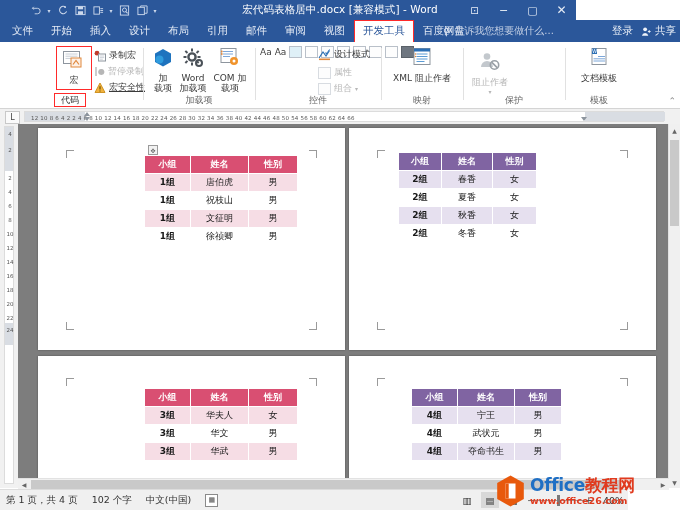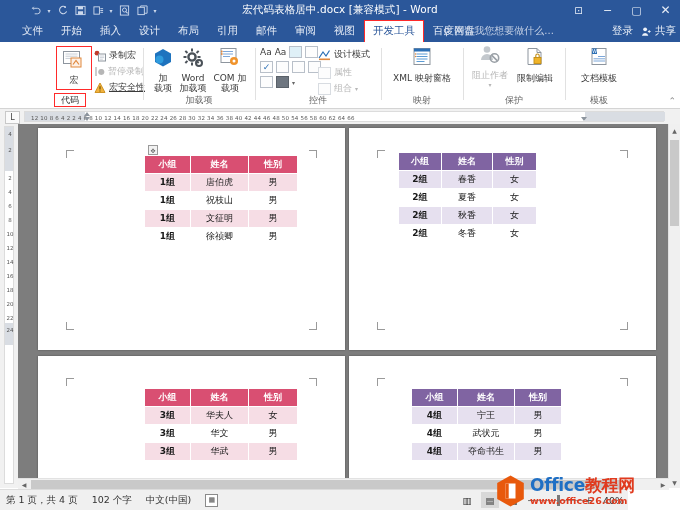--- a/index.html
+++ b/index.html
@@ -10,21 +10,21 @@
     background: #ffffff;
   }
   #app {
     position: relative;
     width: 680px; height: 510px;
     overflow: hidden;
   }
 
   
   .titlebar {
-    position: absolute; left: 0; top: 0; width: 680px; height: 20px;
+    position: absolute; left: 0; top: 0; width: 576px; height: 20px;
     background: #2b579a;
     color: #ffffff;
   }
   .qat {
     position: absolute; left: 28px; top: 2px;
     display: flex; align-items: center; gap: 2px;
     height: 16px;
   }
   .qat-btn {
     width: 16px; height: 16px;
@@ -52,21 +52,21 @@
   }
   .win-ctrl.close { font-size: 12px; }
   .win-ctrl.ribbon-opt { font-size: 10px; }
 
   
   .tabstrip {
     position: absolute; left: 0; top: 20px; width: 680px; height: 22px;
     background: #2b579a;
   }
   .tabs {
-    position: absolute; left: 13px; top: 0; height: 22px;
+    position: absolute; left: 3px; top: 0; height: 22px;
     display: flex; align-items: stretch;
   }
   .tab {
     padding: 0 9px; height: 22px;
     display: flex; align-items: center;
     font-size: 10.5px; color: #e6ecf6;
     white-space: nowrap;
     position: relative;
   }
   .tab.active {
@@ -522,21 +522,21 @@
         </span>
         <span>COM 加载项</span>
       </div>
 
       <div class="glabel">加载项</div>
     </div>
     <div class="rgsep" style="left:255px;"></div>
 
     <div class="rgroup" style="left:258px; width:120px;">
 
-      <div style="position:absolute; left:2px; top:4px; display:flex; flex-direction:column; gap:3px;">
+      <div style="position:absolute; left:2px; top:4px; display:flex; flex-direction:row; gap:3px;">
         <div style="display:flex; gap:3px;">
           <span style="font-size:9px;color:#3b3b3b;line-height:12px;">Aa</span>
           <span style="font-size:9px;color:#3b3b3b;line-height:12px;">Aa</span>
           <span class="ctl-ic" style="background:#dff0f7;"></span>
           <span class="ctl-ic"></span>
         </div>
         <div style="display:flex; gap:3px;">
           <span class="ctl-ic" style="color:#2b6fb5;font-size:9px;text-align:center;line-height:11px;">✓</span>
           <span class="ctl-ic"></span>
           <span class="ctl-ic"></span>
@@ -574,49 +574,38 @@
       <div class="bigbtn" style="left:2px; top:5px; width:72px;">
         <span class="ic">
           <svg width="24" height="22" viewBox="0 0 24 22">
             <rect x="4" y="1.5" width="16" height="16" fill="#ffffff" stroke="#8d959e" stroke-width="1"></rect>
             <rect x="4" y="1.5" width="16" height="3" fill="#2b6fb5"></rect>
             <path d="M6.5 7 h11 M6.5 9.5 h11 M6.5 12 h11 M6.5 14.5 h8" stroke="#5a9bd5" stroke-width="1"></path>
             <circle cx="5.6" cy="7" r="0.8" fill="#e0883d"></circle>
               <circle cx="5.6" cy="9.5" r="0.8" fill="#e0883d"></circle>
           </svg>
         </span>
-        <span>XML 映射窗格</span>
+        <span>XML 阻止作者</span>
       </div>
       <div class="glabel">映射</div>
     </div>
     <div class="rgsep" style="left:463px;"></div>
 
     <div class="rgroup" style="left:466px; width:96px;">
-      <div class="bigbtn" style="left:2px; top:2px; width:44px; color:#b6b6b6;text-align:center;">
+      <div class="bigbtn" style="left:2px; top:9px; width:44px; color:#b6b6b6;text-align:center;">
         <span class="ic">
           <svg width="24" height="22" viewBox="0 0 24 22">
             <circle cx="9" cy="5.5" r="3.3" fill="#c3c8cd"></circle>
             <path d="M3 16 a6 6 0 0 1 12 0 z" fill="#c3c8cd"></path>
             <circle cx="16.5" cy="14" r="4.2" fill="none" stroke="#9aa0a6" stroke-width="1.6"></circle>
             <path d="M13.6 11.2 L19.4 16.8" stroke="#9aa0a6" stroke-width="1.6"></path>
           </svg>
         </span>
         <span>阻止作者</span>
         <span style="font-size:6px;">▾</span>
-      </div>
-      <div class="bigbtn" style="left:46px; top:5px; width:46px;">
-        <span class="ic">
-          <svg width="24" height="22" viewBox="0 0 24 22">
-            <path d="M5 1.5 h9 l4 4 v12 H5 Z" fill="#ffffff" stroke="#8d959e" stroke-width="1"></path>
-            <path d="M14 1.5 v4 h4" fill="none" stroke="#8d959e" stroke-width="1"></path>
-            <rect x="11" y="10.5" width="7" height="6" fill="#f0b429" stroke="#c08c12" stroke-width="0.9"></rect>
-            <path d="M12.8 10.5 v-1.8 a1.7 1.7 0 0 1 3.4 0 v1.8" fill="none" stroke="#c08c12" stroke-width="1.1"></path>
-          </svg>
-        </span>
-        <span>限制编辑</span>
       </div>
       <div class="glabel">保护</div>
     </div>
     <div class="rgsep" style="left:565px;"></div>
 
     <div class="rgroup" style="left:568px; width:62px;">
       <div class="bigbtn" style="left:4px; top:5px; width:54px;">
         <span class="ic">
           <svg width="24" height="22" viewBox="0 0 24 22">
             <rect x="5" y="1.5" width="14" height="16" fill="#ffffff" stroke="#8d959e" stroke-width="1"></rect>

